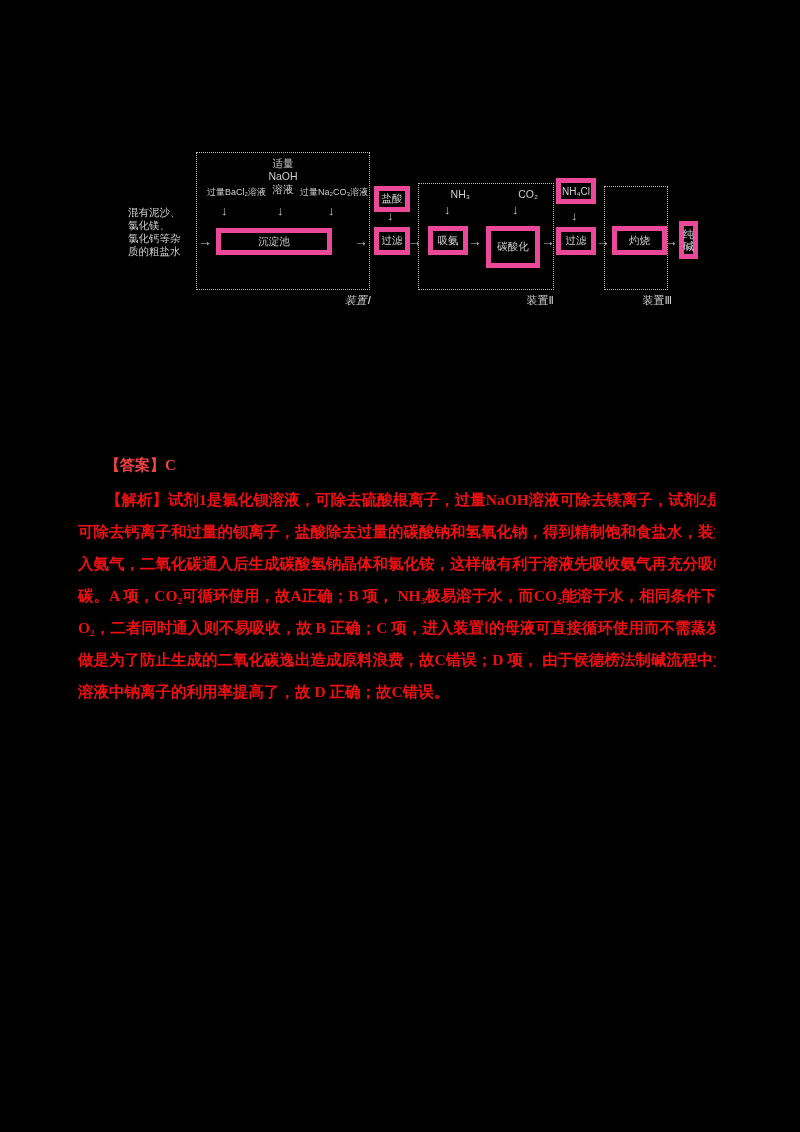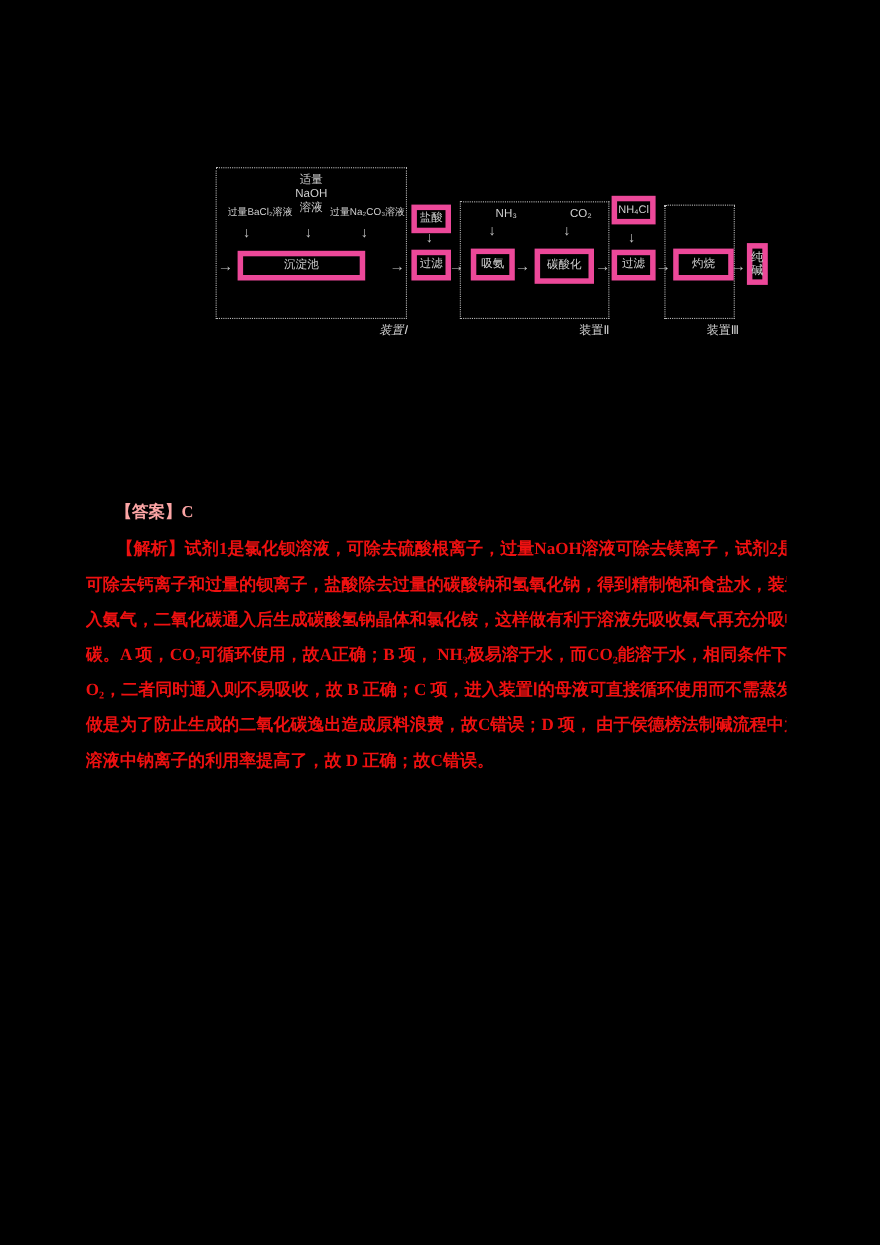--- a/index.html
+++ b/index.html
@@ -24,46 +24,52 @@
   .rg-left{left:200px;top:186px;width:66px;font-size:9px;}
   .rg-right{left:300px;top:186px;width:68px;font-size:9px;}
   .tank{left:216px;top:228px;width:116px;height:27px;}
   .u1{left:196px;top:293px;width:174px;font-size:11px;font-style:italic;}
   .f1top{left:374px;top:186px;width:36px;height:26px;}
   .f1box{left:374px;top:227px;width:36px;height:28px;}
   .box2{left:418px;top:183px;width:136px;height:107px;}
   .nh3{left:430px;top:188px;width:40px;font-size:10.5px;}
   .co2{left:498px;top:188px;width:40px;font-size:10.5px;}
   .absorb{left:428px;top:226px;width:40px;height:29px;}
-  .carb{left:486px;top:226px;width:54px;height:32px;}
+  .carb{left:486px;top:226px;width:54px;height:42px;}
   .u2{left:418px;top:293px;width:136px;font-size:11px;}
   .f2top{left:556px;top:178px;width:40px;height:26px;font-size:10px;}
   .f2box{left:556px;top:227px;width:40px;height:28px;}
   .box3{left:604px;top:186px;width:64px;height:104px;}
   .calc{left:612px;top:226px;width:55px;height:29px;}
   .u3{left:598px;top:293px;width:74px;font-size:11px;}
   .prod{left:679px;top:221px;width:19px;height:38px;font-size:11px;line-height:12px;
         word-break:break-all;padding:1px;}
   
-  .answer{position:absolute;left:105px;top:456px;color:#fca5a5;font-size:15px;
+  .answer{position:absolute;left:105px;top:456px;color:#ef4444;font-size:15px;
           font-weight:bold;font-family:"Liberation Serif",serif;}
   .analysis{position:absolute;left:78px;top:484px;width:637px;color:#ee1010;
             font-size:15.5px;font-weight:bold;font-family:"Liberation Serif",serif;}
   .aline{height:32px;line-height:32px;text-align:justify;text-align-last:justify;
          white-space:nowrap;overflow:hidden;}
   .aline.first{padding-left:28px;}
   .aline.last{text-align-last:left;}
 </style>
 </head>
 <body>
 
 <div class="page">
 
   <div class="diag">
 
+    <div class="inlabel">
+      <span>混有泥沙、</span>
+      <span>氯化镁、</span>
+      <span>氯化钙等杂</span>
+      <span>质的粗盐水</span>
+    </div>
     <span class="arrow-r" style="left:198px;top:236px;">→</span>
 
     <div class="dbox box1"></div>
     <div class="rg-top">
       <span>适量</span>
       <span>NaOH</span>
       <span>溶液</span>
     </div>
     <div class="dlabel rg-left">过量BaCl₂溶液</div>
     <div class="dlabel rg-right">过量Na₂CO₃溶液</div>

